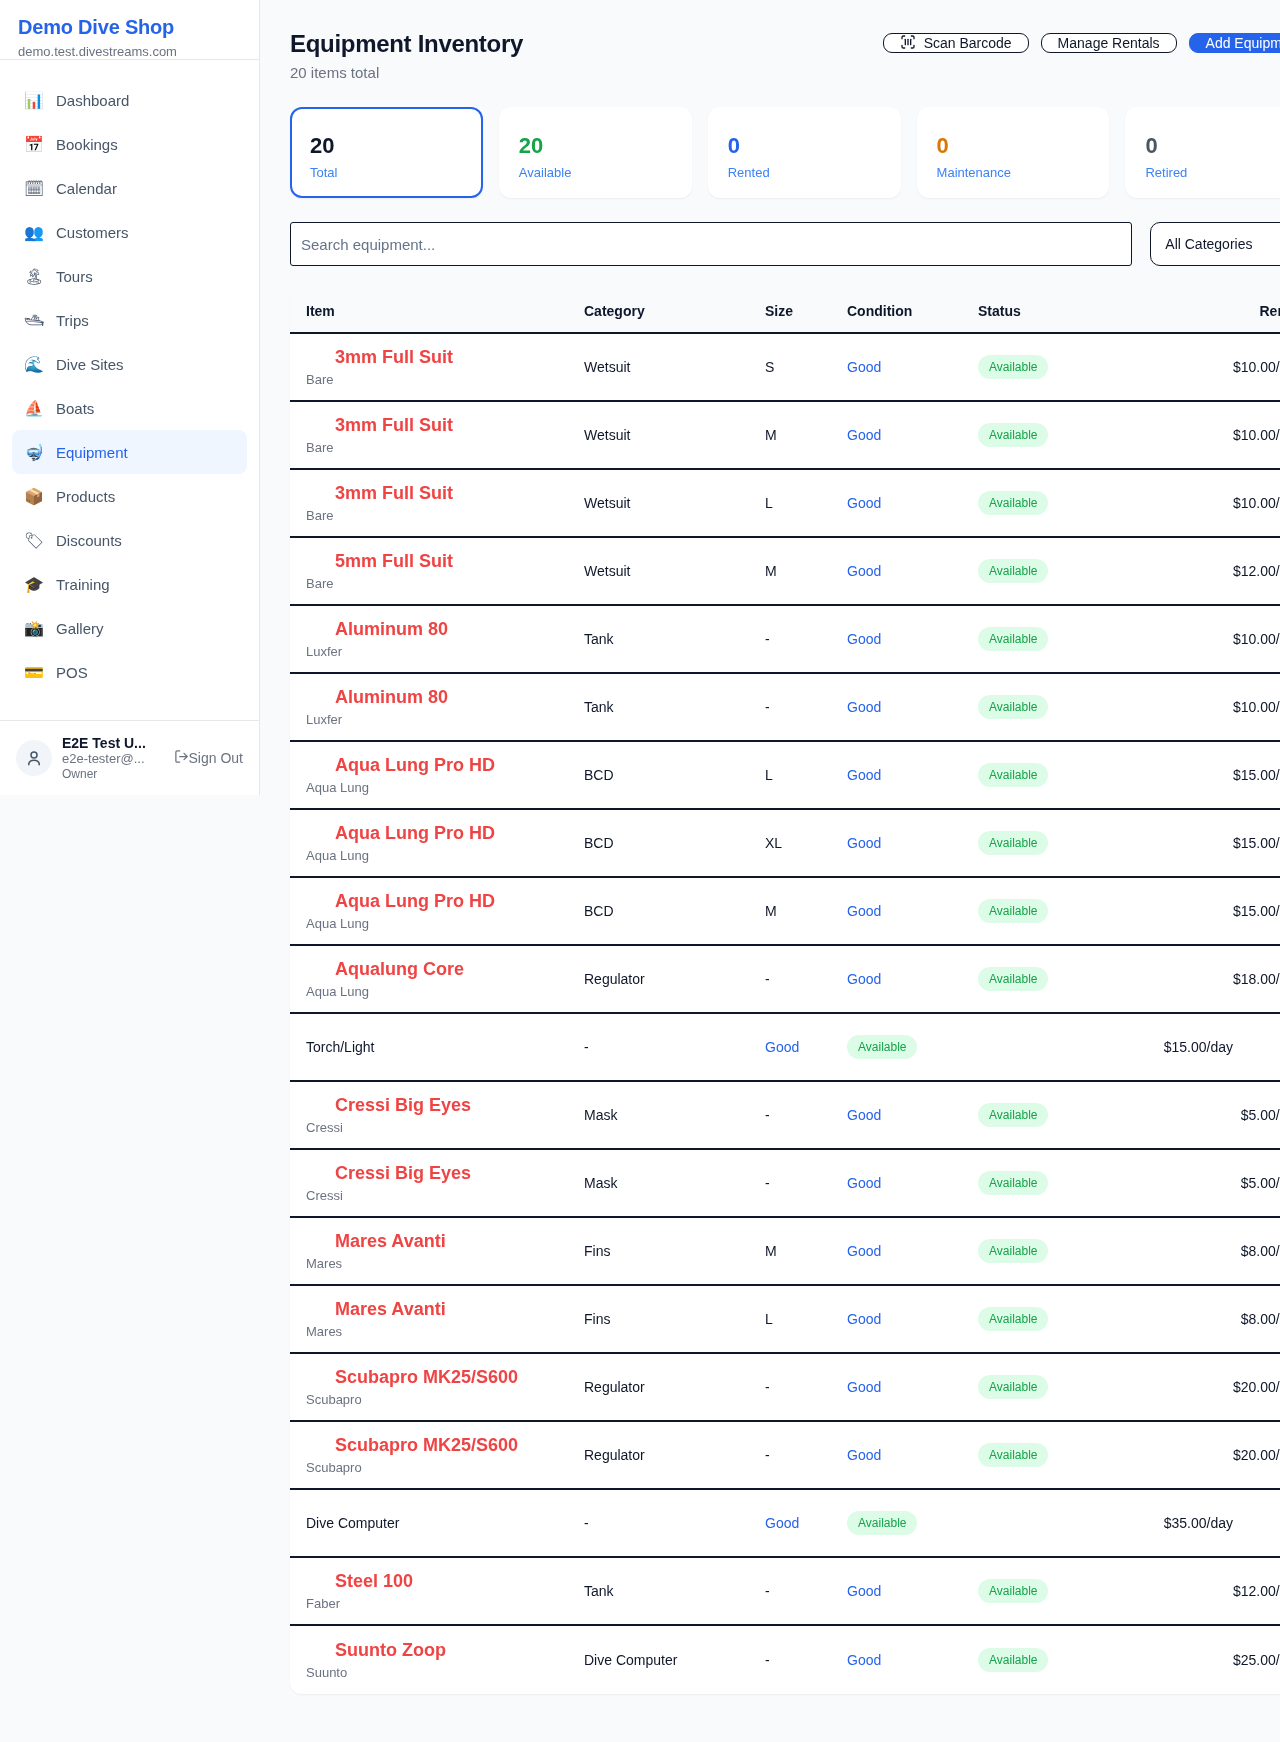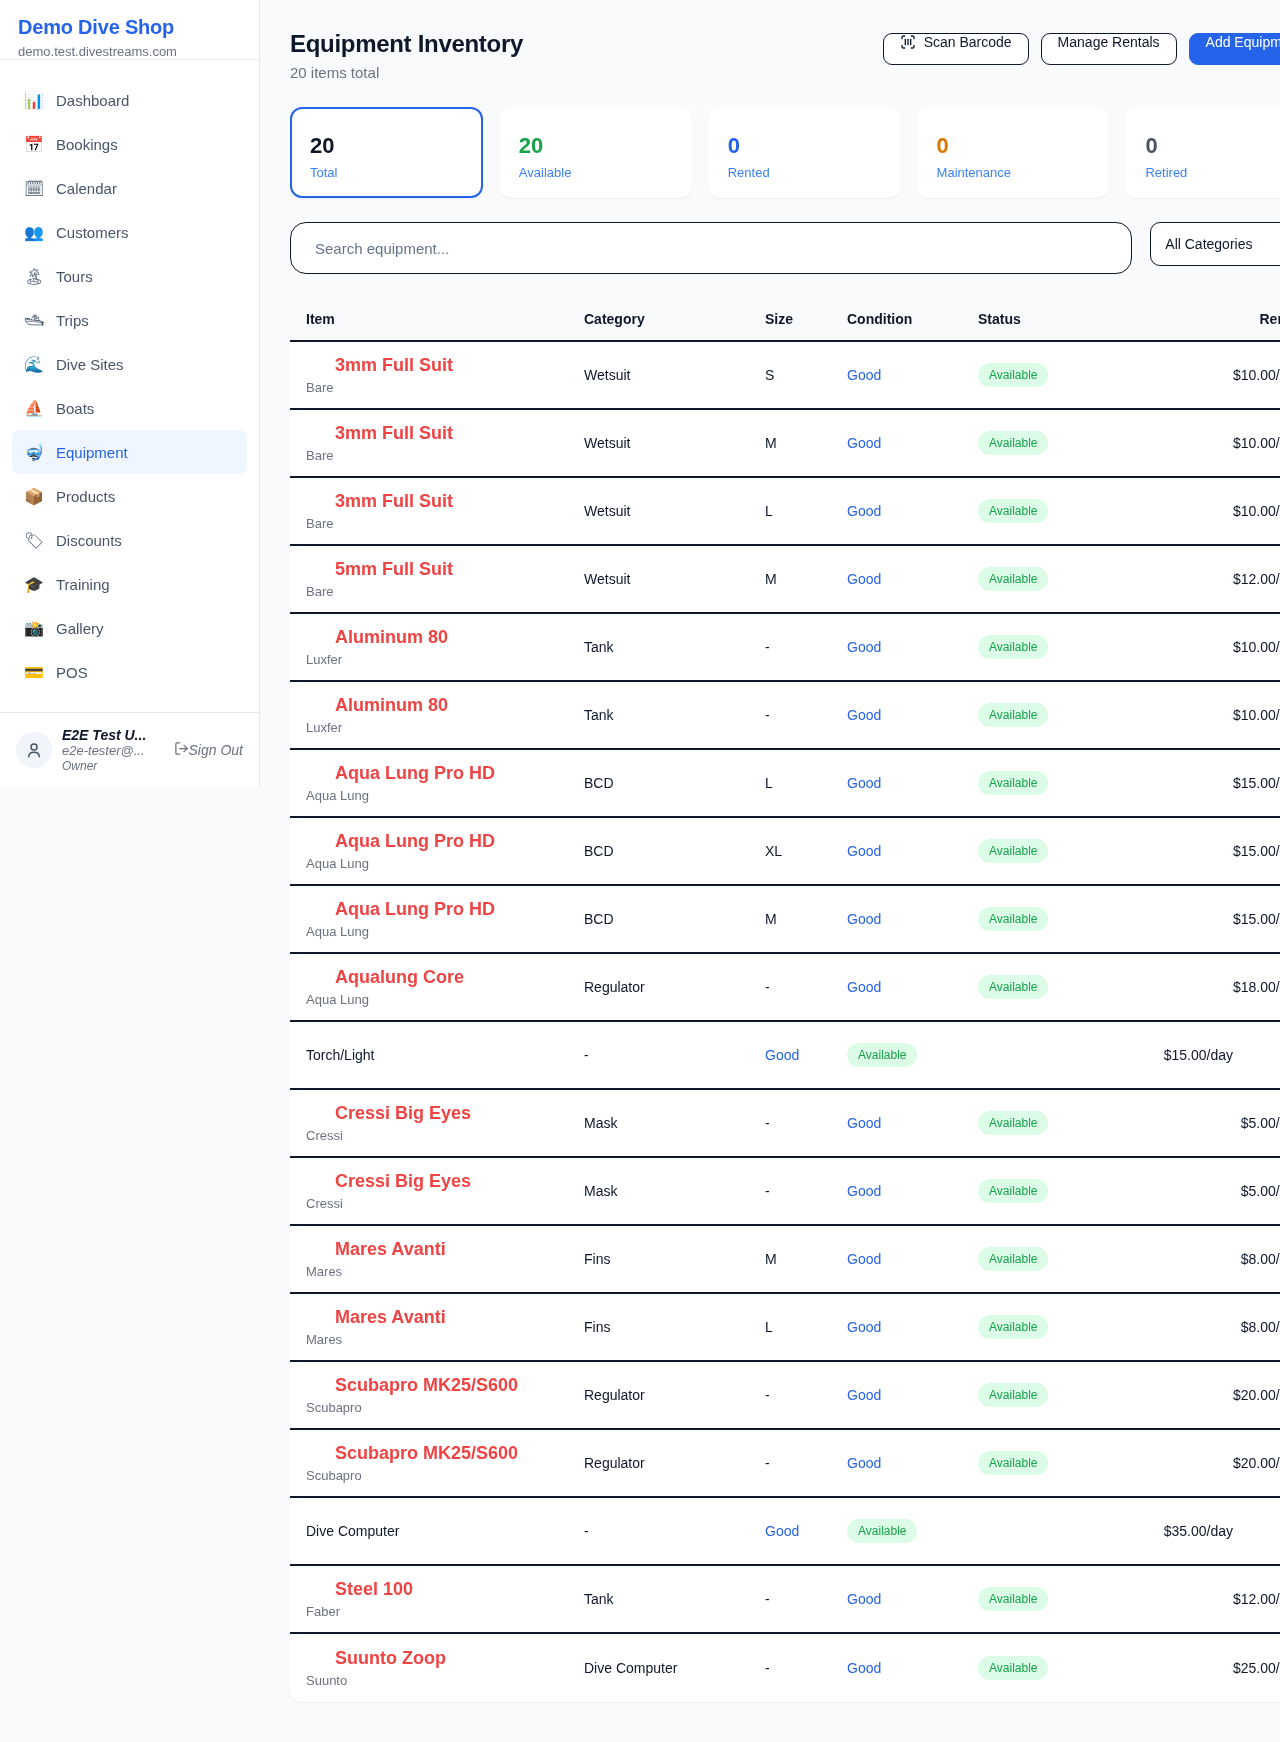--- a/index.html
+++ b/index.html
@@ -11,51 +11,51 @@
   
   .sidebar { width:260px; flex:0 0 260px; background:#fff; border-right:1px solid #e5e7eb; }
   .brand-block { padding:16px 18px 0; border-bottom:1px solid #e5e7eb; }
   .brand-title { color:#2563eb; font-size:20px; font-weight:700; letter-spacing:-.2px; }
   .brand-domain { color:#6b7280; font-size:13px; margin-top:5px; }
   .nav { padding:18px 12px 10px; }
   .nav-item { display:flex; align-items:center; gap:12px; height:44px; padding:0 12px;
     border-radius:8px; color:#475569; font-size:15px; cursor:pointer; }
   .nav-item .nico { width:20px; text-align:center; font-size:16px; }
   .nav-item.active { background:#eff6ff; color:#2563eb; font-weight:500; }
-  .user-block { border-top:1px solid #e5e7eb; margin-top:8px; padding:14px 16px;
-    display:flex; align-items:center; gap:10px;font-style:italic; }
+  .user-block { border-top:1px solid #e5e7eb; margin-top:16px; padding:14px 16px;
+    display:flex; align-items:center; gap:10px; }
   .avatar { width:36px; height:36px; border-radius:50%; background:#f1f5f9;
     display:flex; align-items:center; justify-content:center; color:#475569; flex:0 0 36px; }
   .user-meta { flex:1; min-width:0; }
   .user-name { font-size:14px; font-weight:700; color:#0f172a; white-space:nowrap; overflow:hidden; }
   .user-email { font-size:13px; color:#6b7280; white-space:nowrap; overflow:hidden; }
   .user-role { font-size:12px; color:#6b7280; margin-top:1px; }
   .signout { display:flex; align-items:center; gap:0; color:#6b7280; font-size:14px;
     white-space:nowrap; cursor:pointer; }
   
   .main { flex:1; padding:30px 30px 0; }
   .page-head { display:flex; align-items:flex-start; justify-content:space-between; }
   .page-title { font-size:24px; font-weight:700; color:#0f172a; letter-spacing:-.3px; }
   .page-sub { font-size:15px; color:#6b7280; margin-top:6px; }
   .head-actions { display:flex; gap:12px; align-items:center; padding-top:3px; }
-  .btn { height:32px; display:inline-flex; gap:8px; padding:0 16px;
+  .btn { height:20px; display:inline-flex; align-items:center; gap:8px; padding:0 16px;
     border-radius:9px; font-size:14px; font-weight:500; cursor:pointer; background:#fff;
     border:1px solid #0f172a; color:#0f172a; }
   .btn.primary { background:#2563eb; border-color:#2563eb; color:#fff; }
   
   .stats { display:flex; gap:16px; margin-top:26px; }
   .stat-card { flex:1; background:#fff; border:2px solid transparent; border-radius:12px;
     padding:24px 18px 16px; box-shadow:0 1px 2px rgba(15,23,42,.06); cursor:pointer; }
   .stat-card.selected { border-color:#2563eb; }
   .stat-value { font-size:22px; font-weight:700; }
   .stat-label { font-size:13px; color:#3b82f6; margin-top:6px; }
   
   .filter-row { display:flex; gap:18px; margin-top:24px; }
-  .search-input { flex:1; height:52px; border:1px solid #0f172a; border-radius:16px;
-    padding:0 24px; font-size:15px; font-family:inherit; background:#fff; color:#0f172a; }
+  .search-input { flex:1; height:44px; border:1px solid #0f172a; border-radius:3px;
+    padding:0 10px; font-size:15px; font-family:inherit; background:#fff; color:#0f172a; }
   .search-input::placeholder { color:#64748b; }
   .cat-select { width:168px; height:44px; border:1px solid #0f172a; border-radius:10px;
     background:#fff; font-size:14px; font-family:inherit; padding:0 10px; color:#0f172a; }
   
   .table-card { margin-top:24px; background:#fff; border-radius:12px; overflow:hidden;
     box-shadow:0 1px 2px rgba(15,23,42,.06); }
   .tgrid { display:grid; grid-template-columns:278px 181px 82px 131px 255px 1fr;
     align-items:center; padding:0 16px; }
   .thead { height:44px; background:#f8fafc; border-bottom:2px solid #0f172a;
     font-size:14px; font-weight:700; color:#0f172a; }

